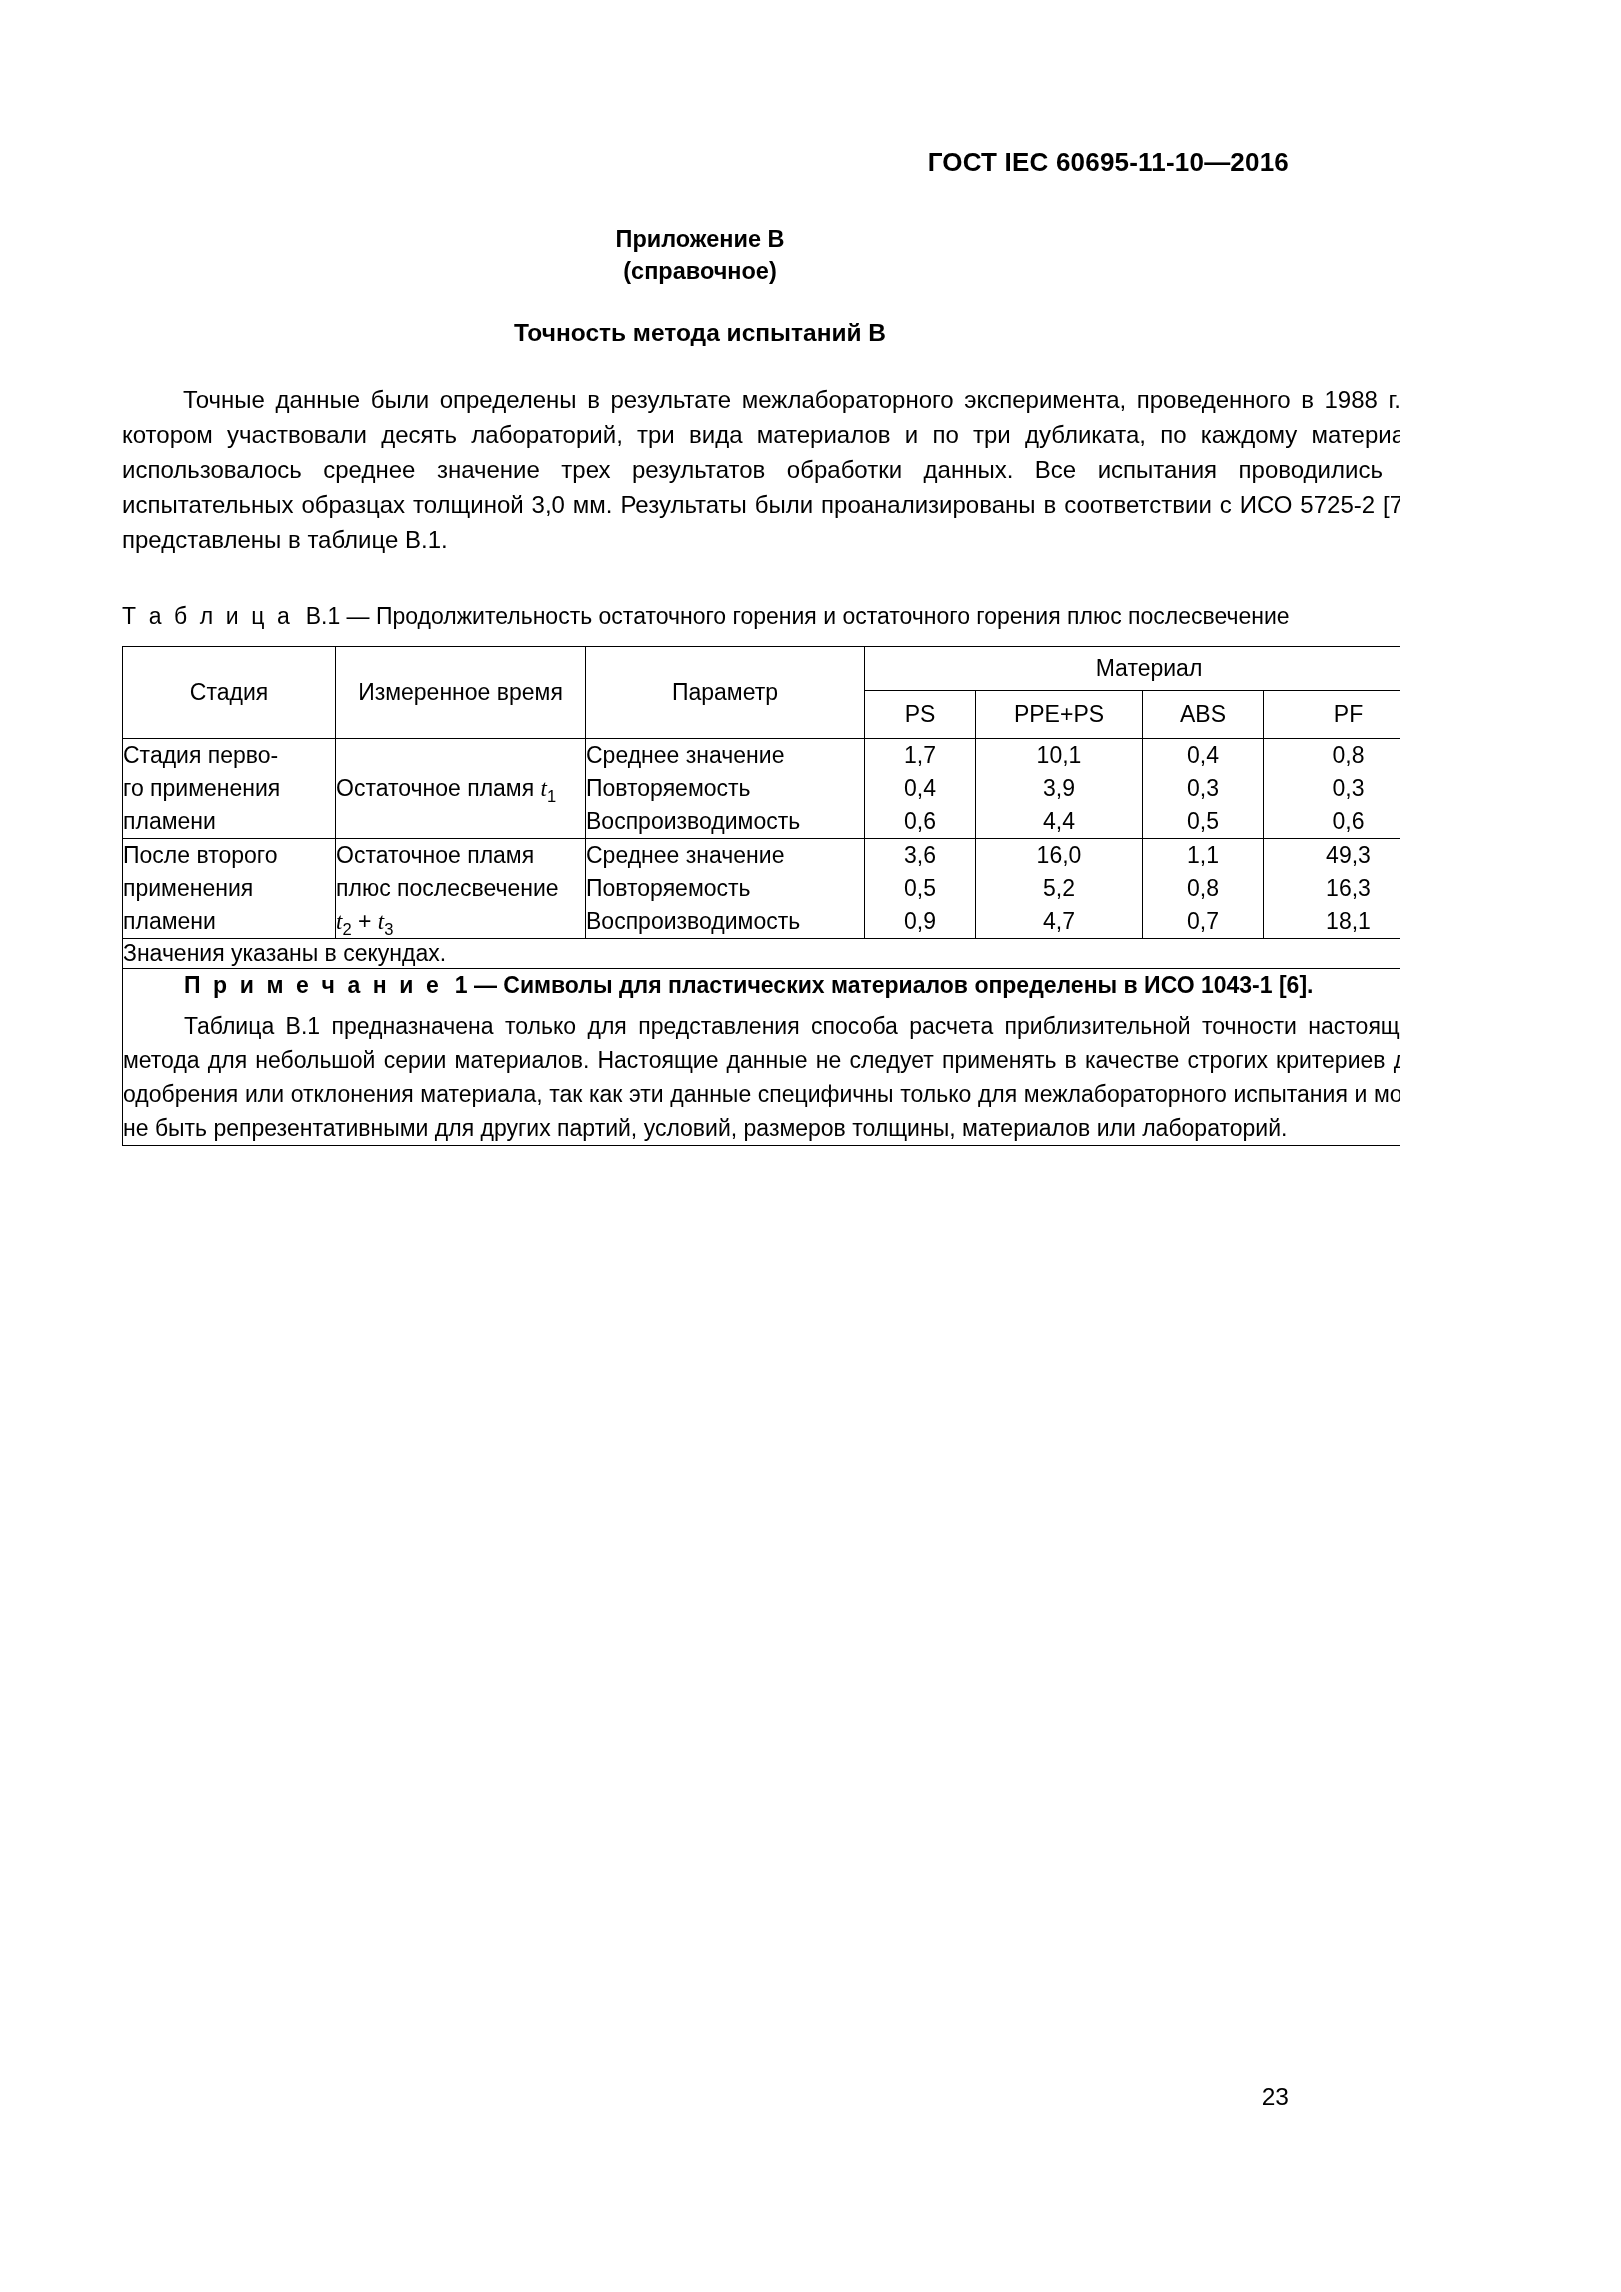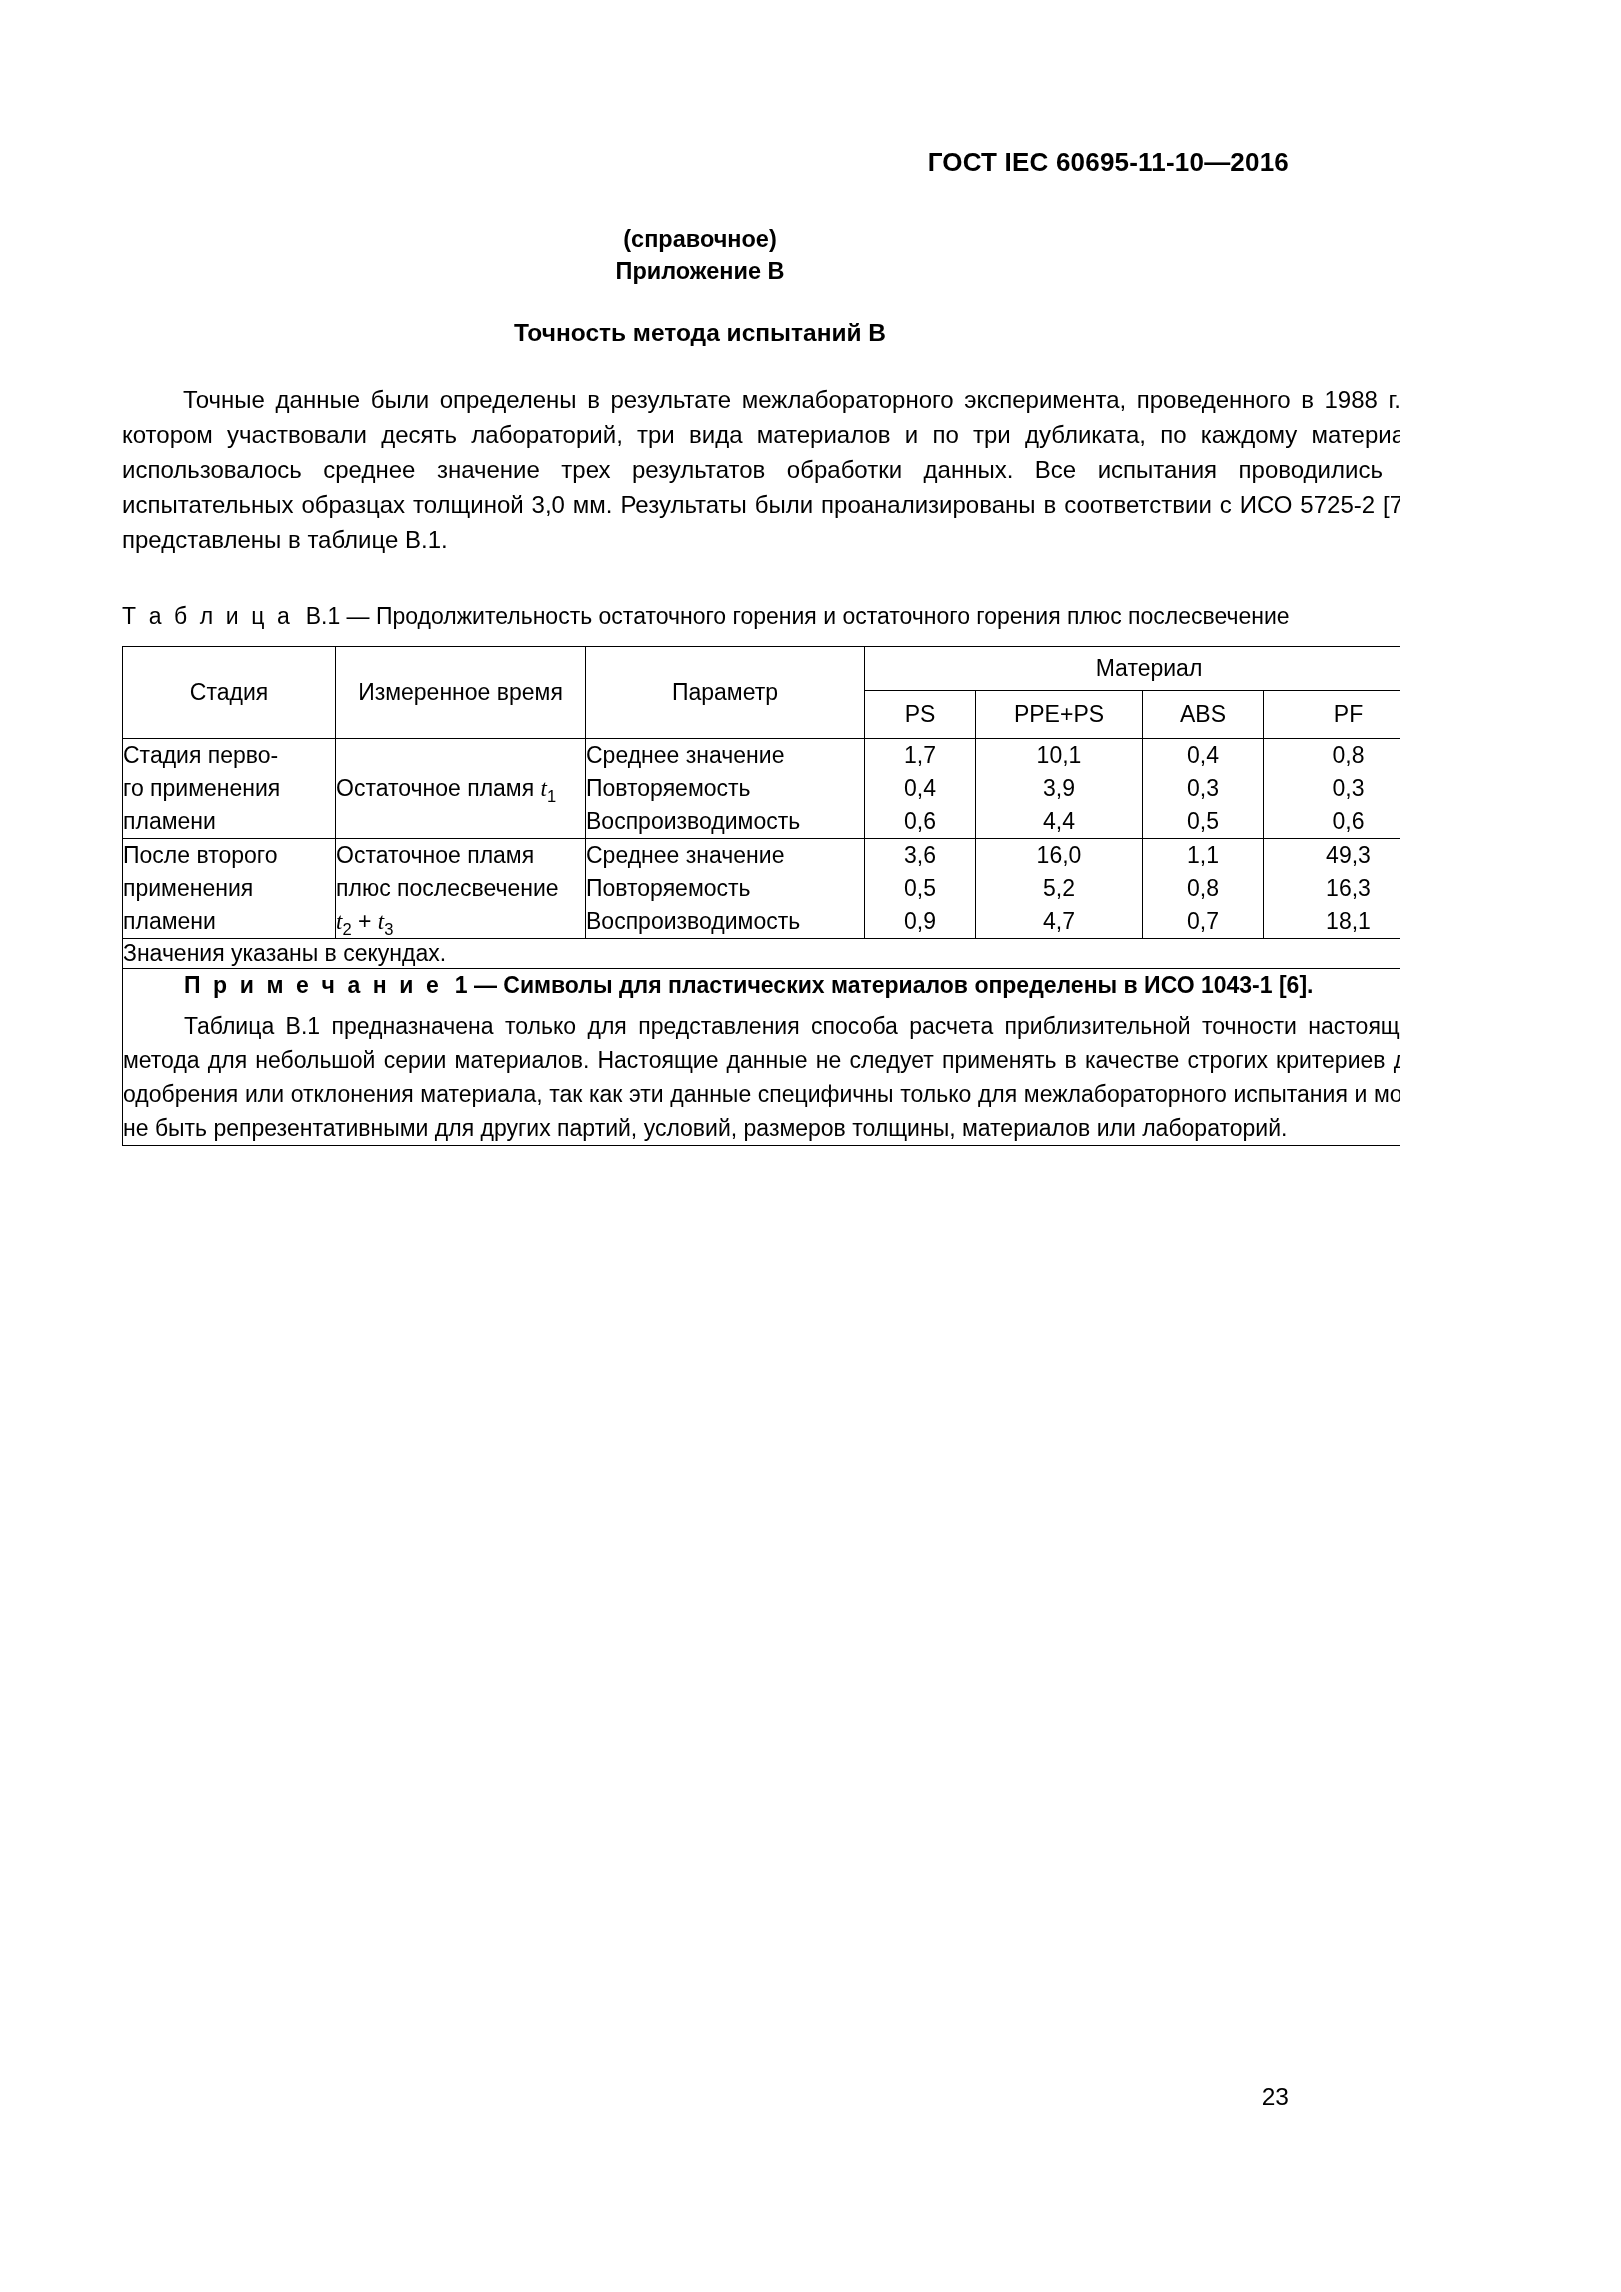--- a/index.html
+++ b/index.html
@@ -166,22 +166,22 @@
   }
 </style>
 </head>
 <body>
 
 <div class="page">
 
   <div class="header">ГОСТ IEC 60695-11-10—2016</div>
 
   <div class="annex-block">
+    <div class="annex-line">Приложение В</div>
     <div class="annex-line">(справочное)</div>
-    <div class="annex-line">Приложение В</div>
   </div>
 
   <div class="method-title">Точность метода испытаний В</div>
 
   <div class="content">
 
 
     <p class="body-par">Точные данные были определены в результате межлабораторного эксперимента, проведенного в 1988 г., в котором участвовали десять лабораторий, три вида материалов и по три дубликата, по каждому материалу использовалось среднее значение трех результатов обработки данных. Все испытания проводились на испытательных образцах толщиной 3,0 мм. Результаты были проанализированы в соответствии с ИСО 5725-2 [7] и представлены в таблице В.1.</p>
 
     <p class="table-caption">

